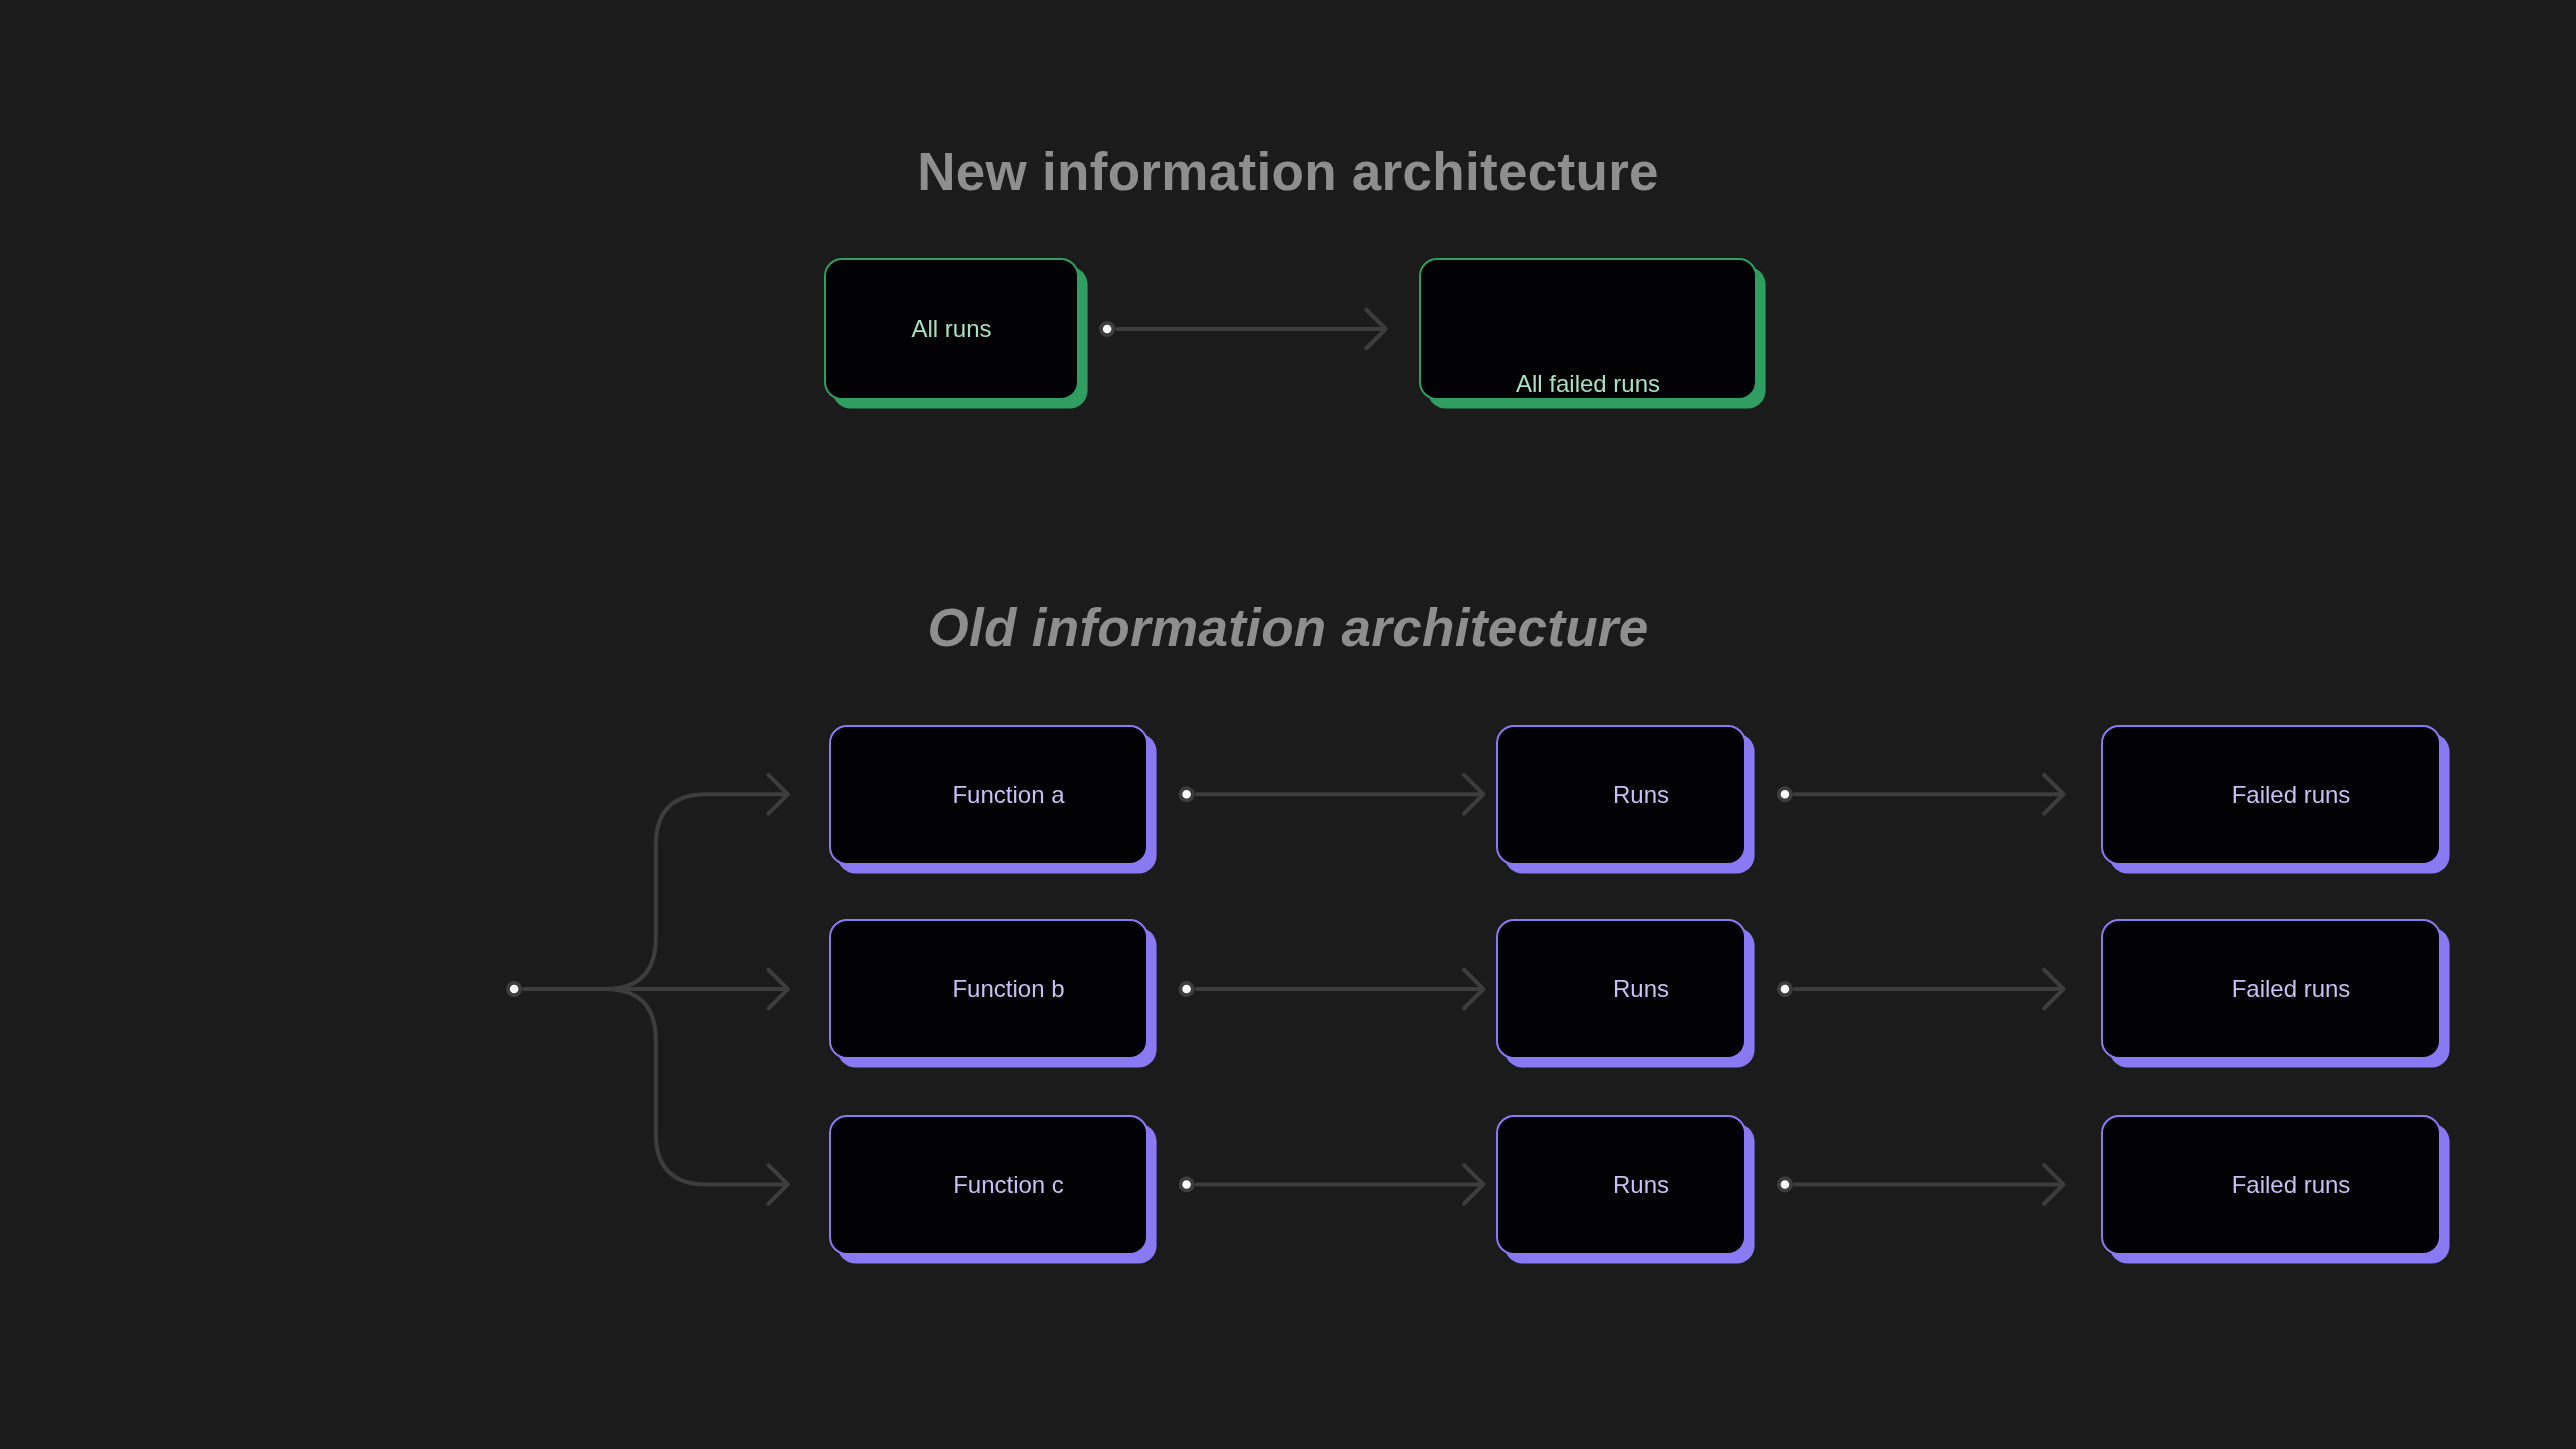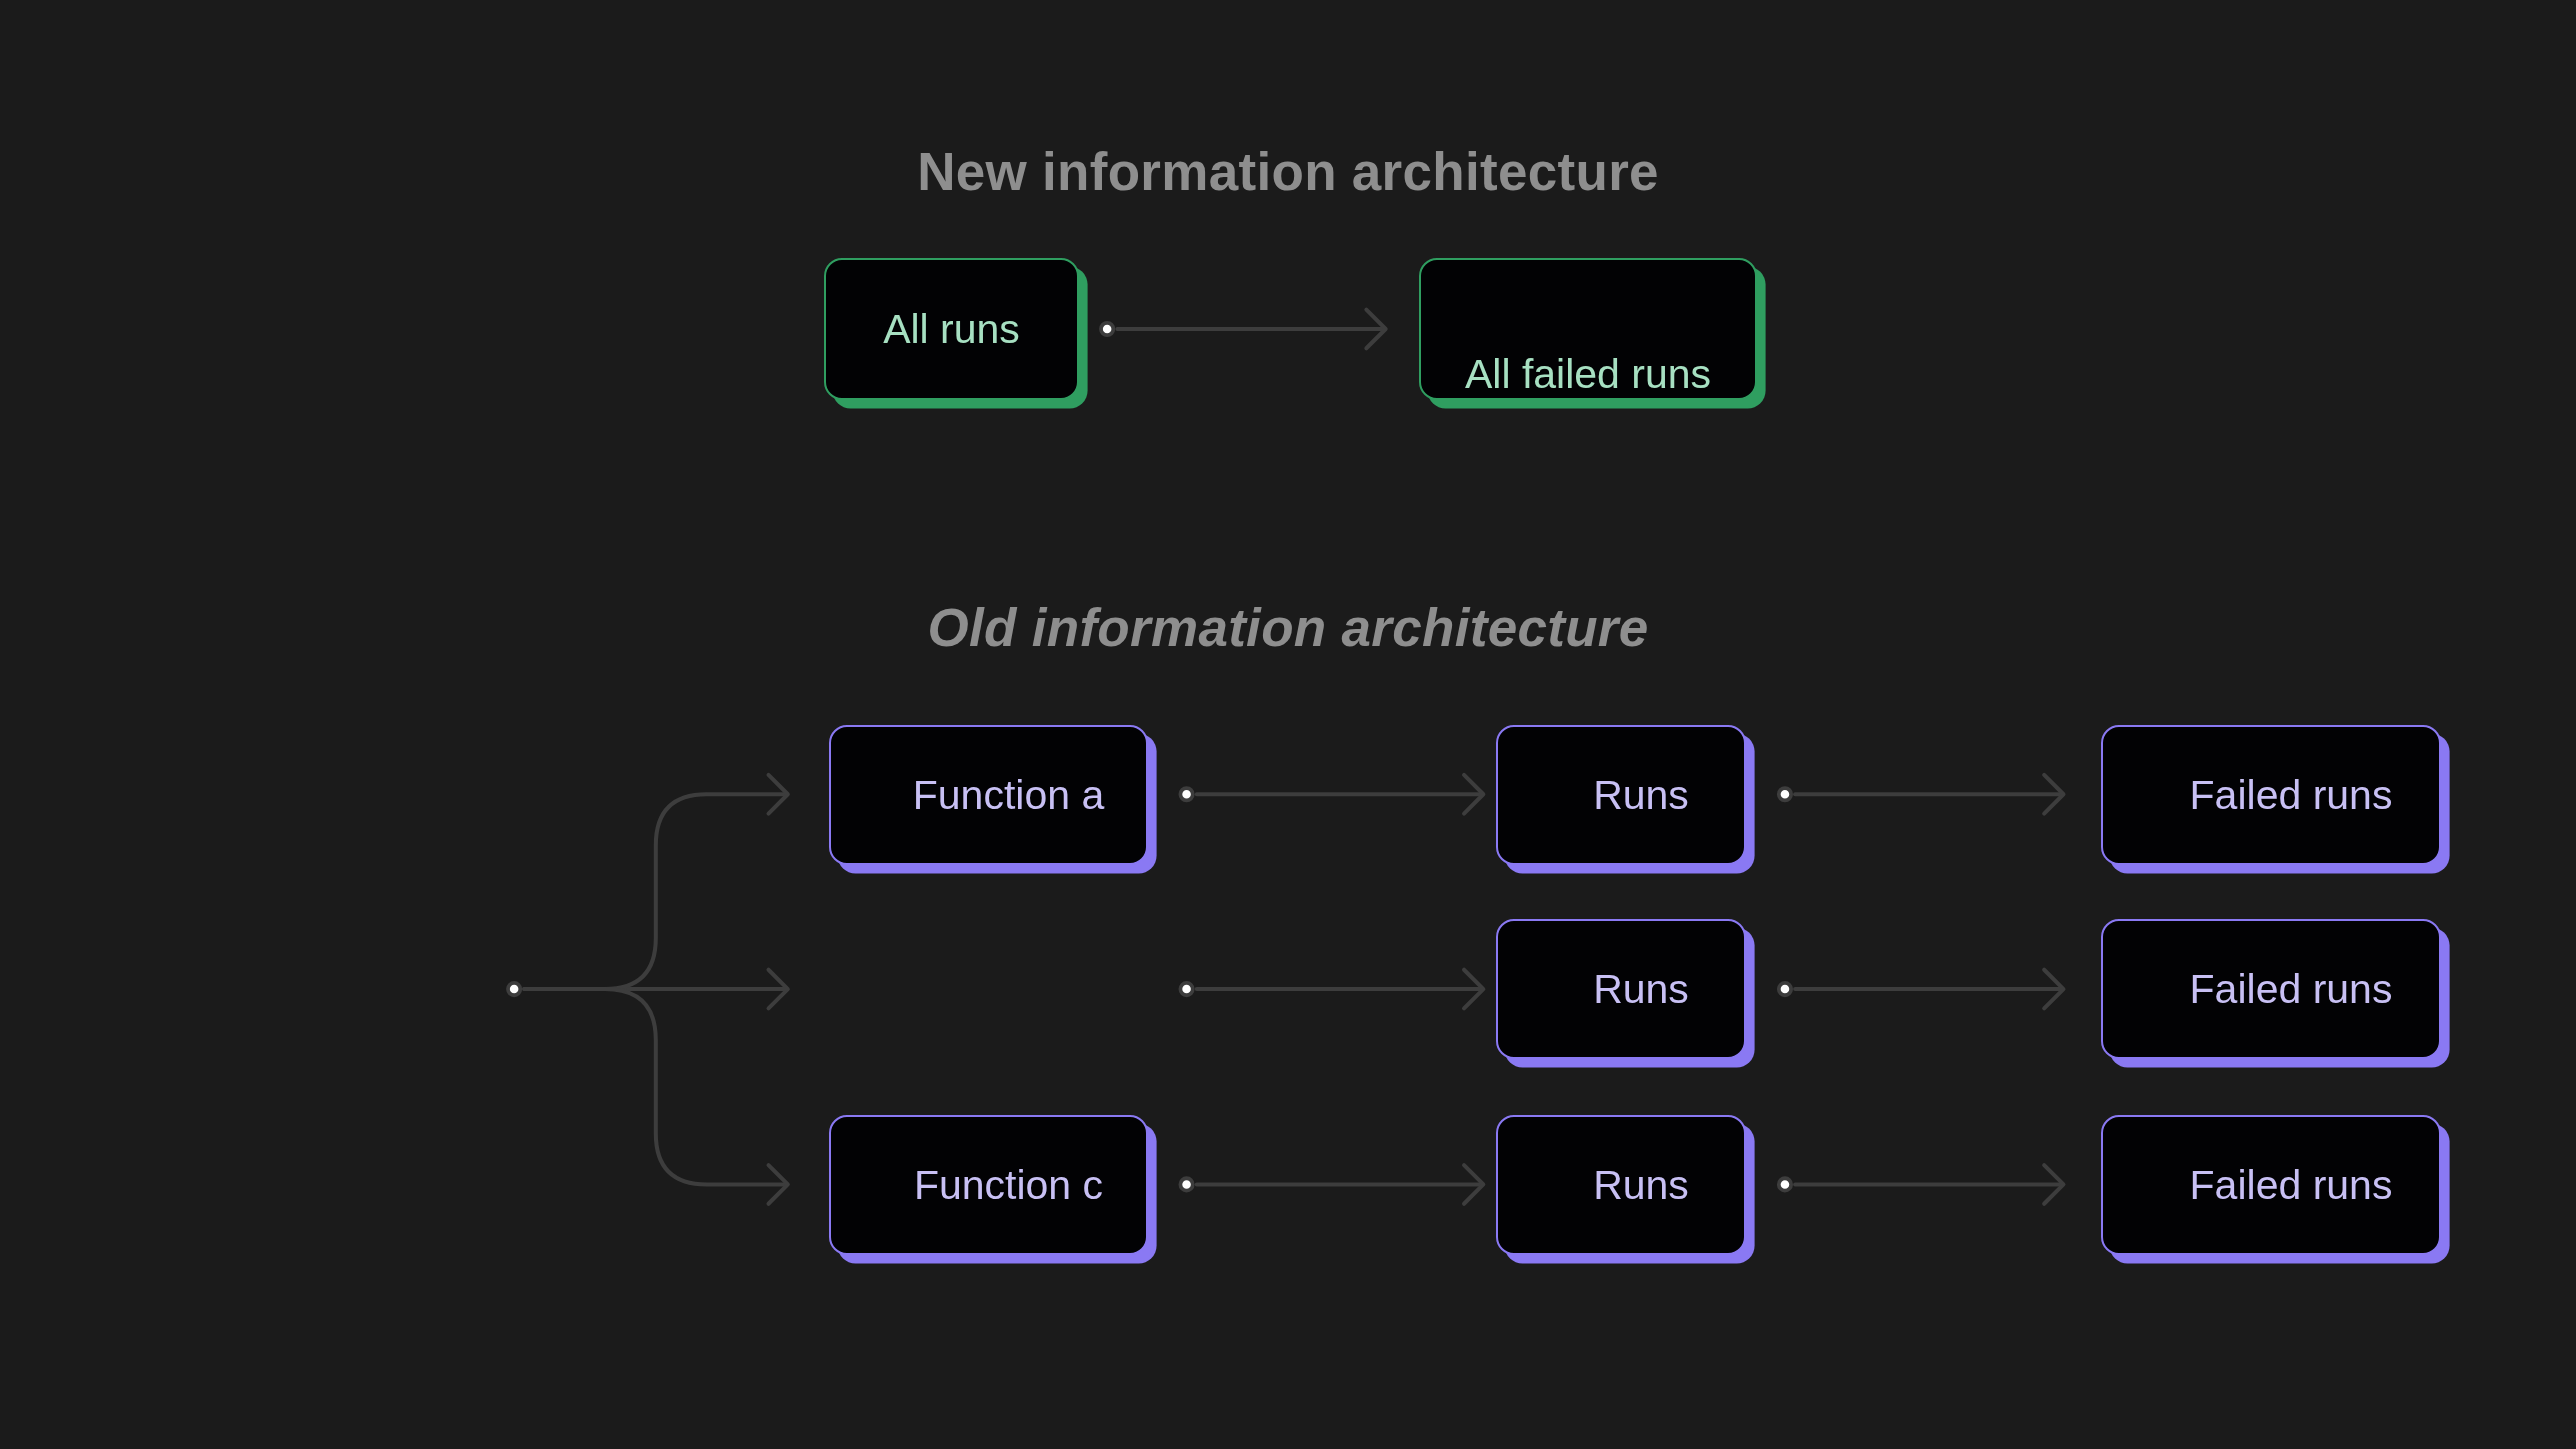--- a/index.html
+++ b/index.html
@@ -29,21 +29,21 @@
   .title-old { top: 597px; font-style: italic; }
 
   .node {
     position: absolute;
     box-sizing: border-box;
     background: var(--box-fill, #020204);
     border-radius: 18px;
     display: flex;
     align-items: center;
     justify-content: center;
-    font-size: 41px;
+    font-size: 24px;
     font-weight: 400;
     white-space: nowrap;
   }
   .node.green {
     border: 2.1px solid var(--green-accent, #2f9e60);
     box-shadow: 8.6px 8.6px 0 var(--green-accent, #2f9e60);
     color: var(--green-text, #a7e0c2);
   }
   .node.purple {
     border: 2.1px solid var(--purple-accent, #8a79f3);
@@ -154,20 +154,23 @@
   <div class="node green n-all-runs">
     <span>All runs</span>
   </div>
   <div class="node green n-all-failed-runs">
     <span>All failed runs</span>
   </div>
 
   <div class="node purple n-function-a">
     <span>Function a</span>
   </div>
+  <div class="node purple n-function-b">
+    <span>Function b</span>
+  </div>
   <div class="node purple n-function-c">
     <span>Function c</span>
   </div>
   <div class="node purple n-runs-a">
     <span>Runs</span>
   </div>
   <div class="node purple n-runs-b">
     <span>Runs</span>
   </div>
   <div class="node purple n-runs-c">

